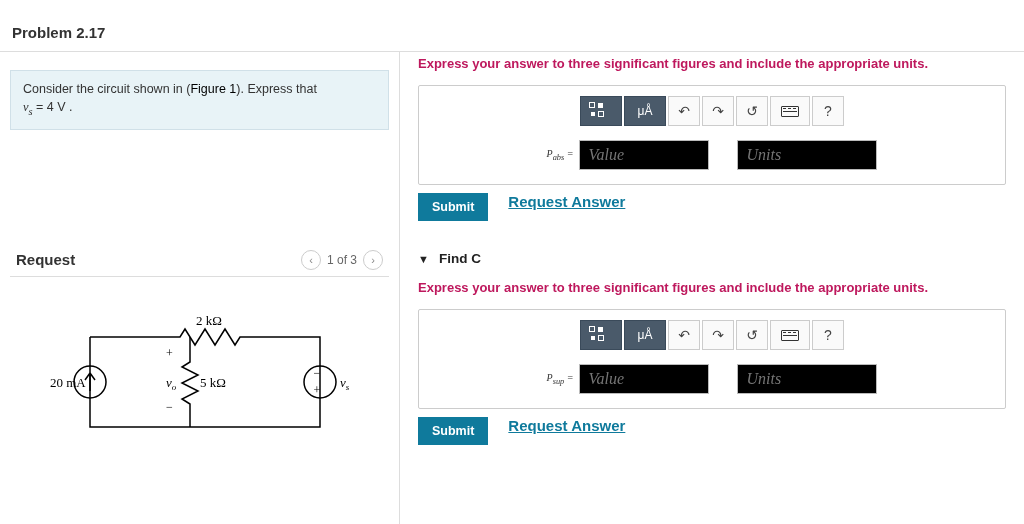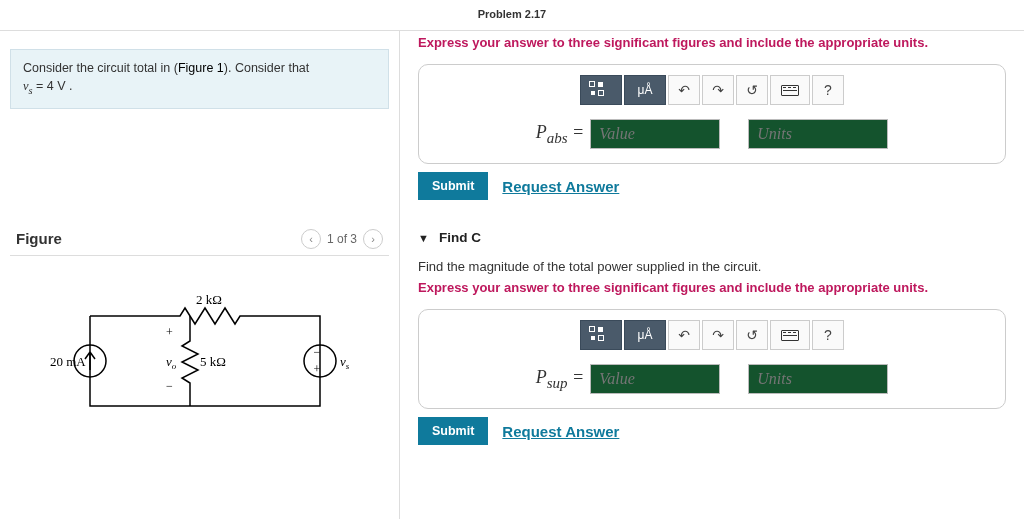--- a/index.html
+++ b/index.html
@@ -7,24 +7,23 @@
     font-family: Arial, Helvetica, sans-serif;
     font-size: 13px;
     color: #333;
     background: #fff;
     width: 1024px;
     height: 524px;
     overflow: hidden;
   }
   .title {
     font-weight: bold;
-    font-size: 11px;
-    padding: 8px 12px 10px 12px;
+    font-size: 15px;
+    padding: 24px 12px 10px 12px;
     border-bottom: 1px solid #ddd;
-    text-align: center;
   }
   .main {
     display: flex;
     height: calc(100% - 36px);
   }
   .left-col {
     width: 400px;
     border-right: 1px solid #ddd;
     padding: 18px 10px 10px 10px;
   }
@@ -76,21 +75,21 @@
     justify-content: center;
   }
   .instr {
     font-weight: bold;
     font-size: 13px;
     color: #be185d;
     margin: 4px 0 14px 0;
   }
   .answer-box {
     border: 1px solid #ccc;
-    border-radius: 10px;
+    border-radius: 2px;
     padding: 10px 12px 14px 12px;
     margin-bottom: 8px;
   }
   .toolbar {
     display: flex;
     gap: 2px;
     justify-content: center;
     margin-bottom: 14px;
   }
   .tool-dark {
@@ -112,38 +111,37 @@
   .tool-wide { width: 40px; }
   .inputs-row {
     display: flex;
     align-items: center;
     justify-content: center;
     gap: 6px;
   }
   .inputs-row .lhs {
     font-style: italic;
     font-family: "Times New Roman", serif;
-    font-size: 18px;
+    font-size: 10px;
   }
   .val-input, .unit-input {
     height: 30px;
     border: 1px solid #bbb;
     padding: 0 8px;
     font-family: "Times New Roman", serif;
     font-style: italic;
     font-size: 16px;
     color: #aaa;
-    background: #14532d;
+    background: #000000;
   }
   .val-input { width: 130px; }
   .unit-input { width: 140px; margin-left: 22px; }
   .submit-row {
     display: flex;
-    align-items: center;
-    gap: 14px;
+    gap: 20px;
     margin-top: 8px;
   }
   .submit-btn {
     background: #0f7a9c;
     color: #fff;
     border: none;
     padding: 7px 14px;
     font-weight: bold;
     font-size: 12.5px;
     cursor: pointer;
@@ -201,26 +199,26 @@
 </style>
 </head>
 <body>
 
 <div class="title">Problem 2.17</div>
 
 <div class="main">
 
   <div class="left-col">
     <div class="consider-box">
-      <span>Consider the circuit total in (</span><span class="fig-link">Figure 1</span><span>). Consider that</span><br>
+      <span>Consider the circuit shown in (</span><span class="fig-link">Figure 1</span><span>). Express that</span><br>
       <span style="font-style:italic;font-family:'Times New Roman',serif;"><span>v</span><sub>s</sub></span><span> = 4  V .</span>
     </div>
 
     <div class="figure-header">
-      <span class="label">Figure</span>
+      <span class="label">Request</span>
       <div class="pager">
         <div class="nav-btn">‹</div>
         <span>1 of 3</span>
         <div class="nav-btn">›</div>
       </div>
     </div>
 
     <div class="circuit-wrap">
       <svg width="320" height="150" viewBox="0 0 320 150">
         <g stroke="#000" stroke-width="1.5" fill="none">
@@ -284,21 +282,20 @@
     <div class="submit-row">
       <button class="submit-btn">Submit</button>
       <span class="req-link">Request Answer</span>
     </div>
 
     <div class="part-row">
       <span class="tri">▼</span>
       <span>Find C</span>
     </div>
 
-    <div class="find-text">Find the magnitude of the total power supplied in the circuit.</div>
     <div class="instr">Express your answer to three significant figures and include the appropriate units.</div>
 
     <div class="answer-box">
       <div class="toolbar">
         <div class="tool-dark">
             <span class="tmpl-icon">
               <span class="b b1"></span>
               <span class="b b2"></span>
               <span class="b b3"></span>
               <span class="b b4"></span>

